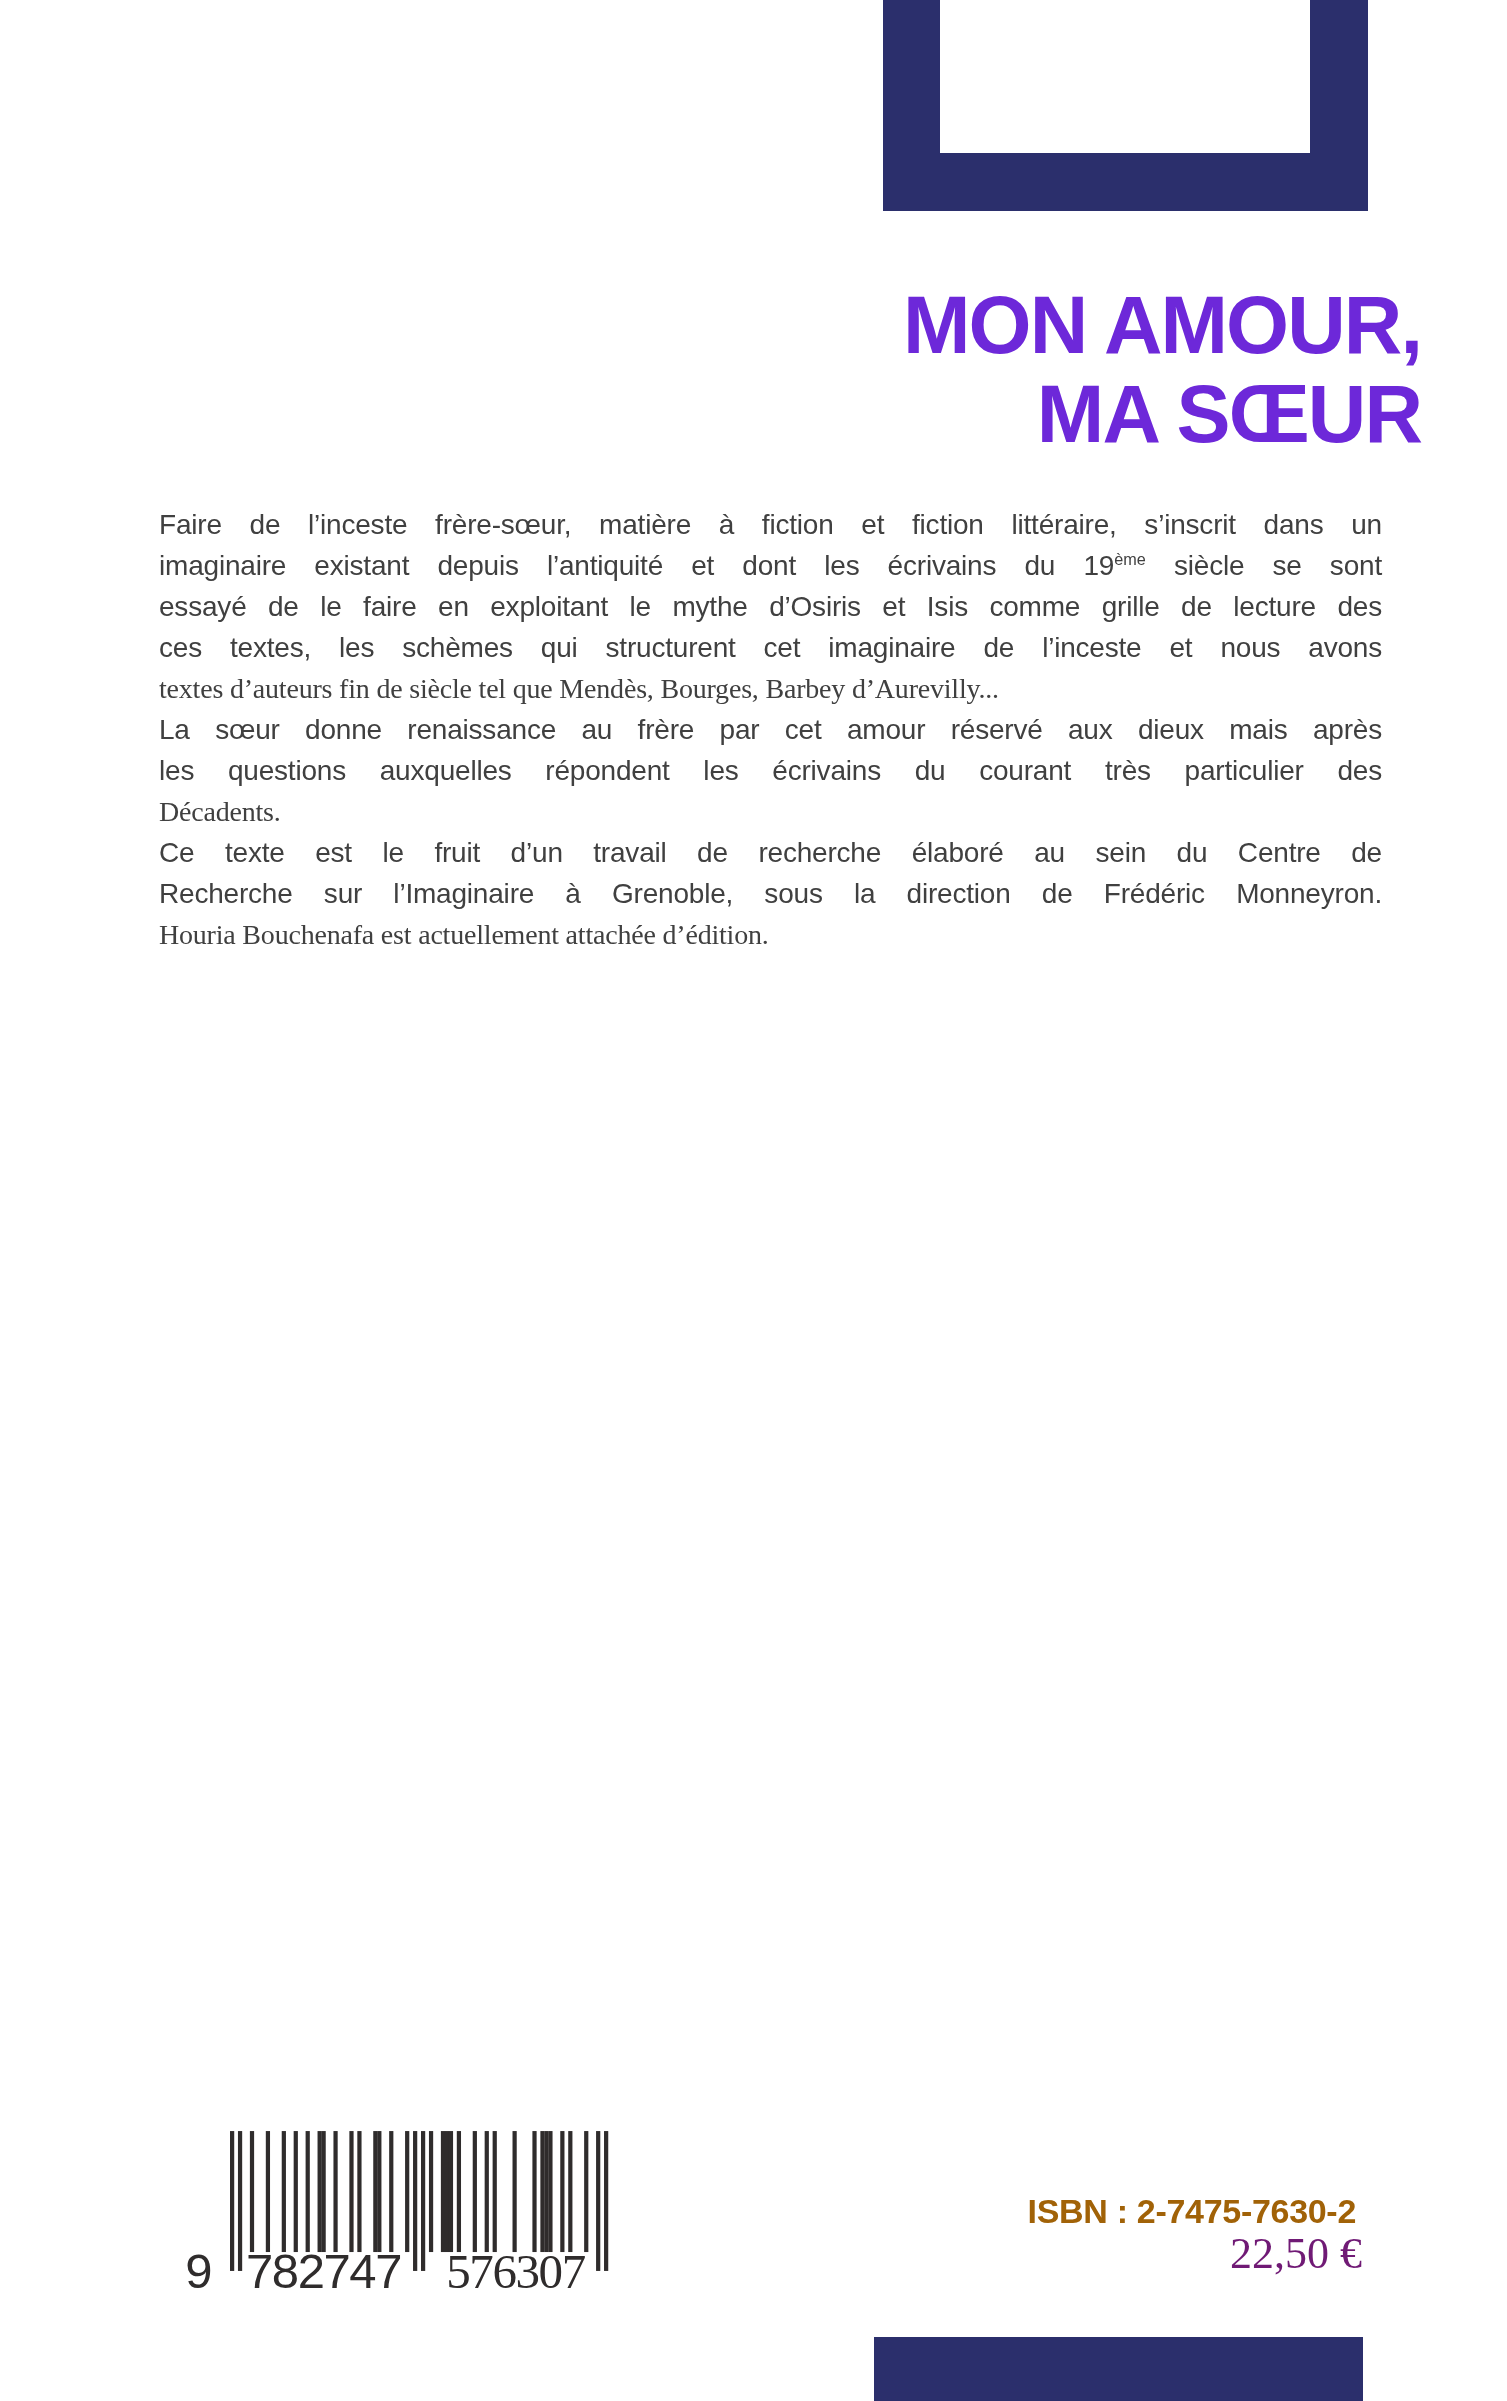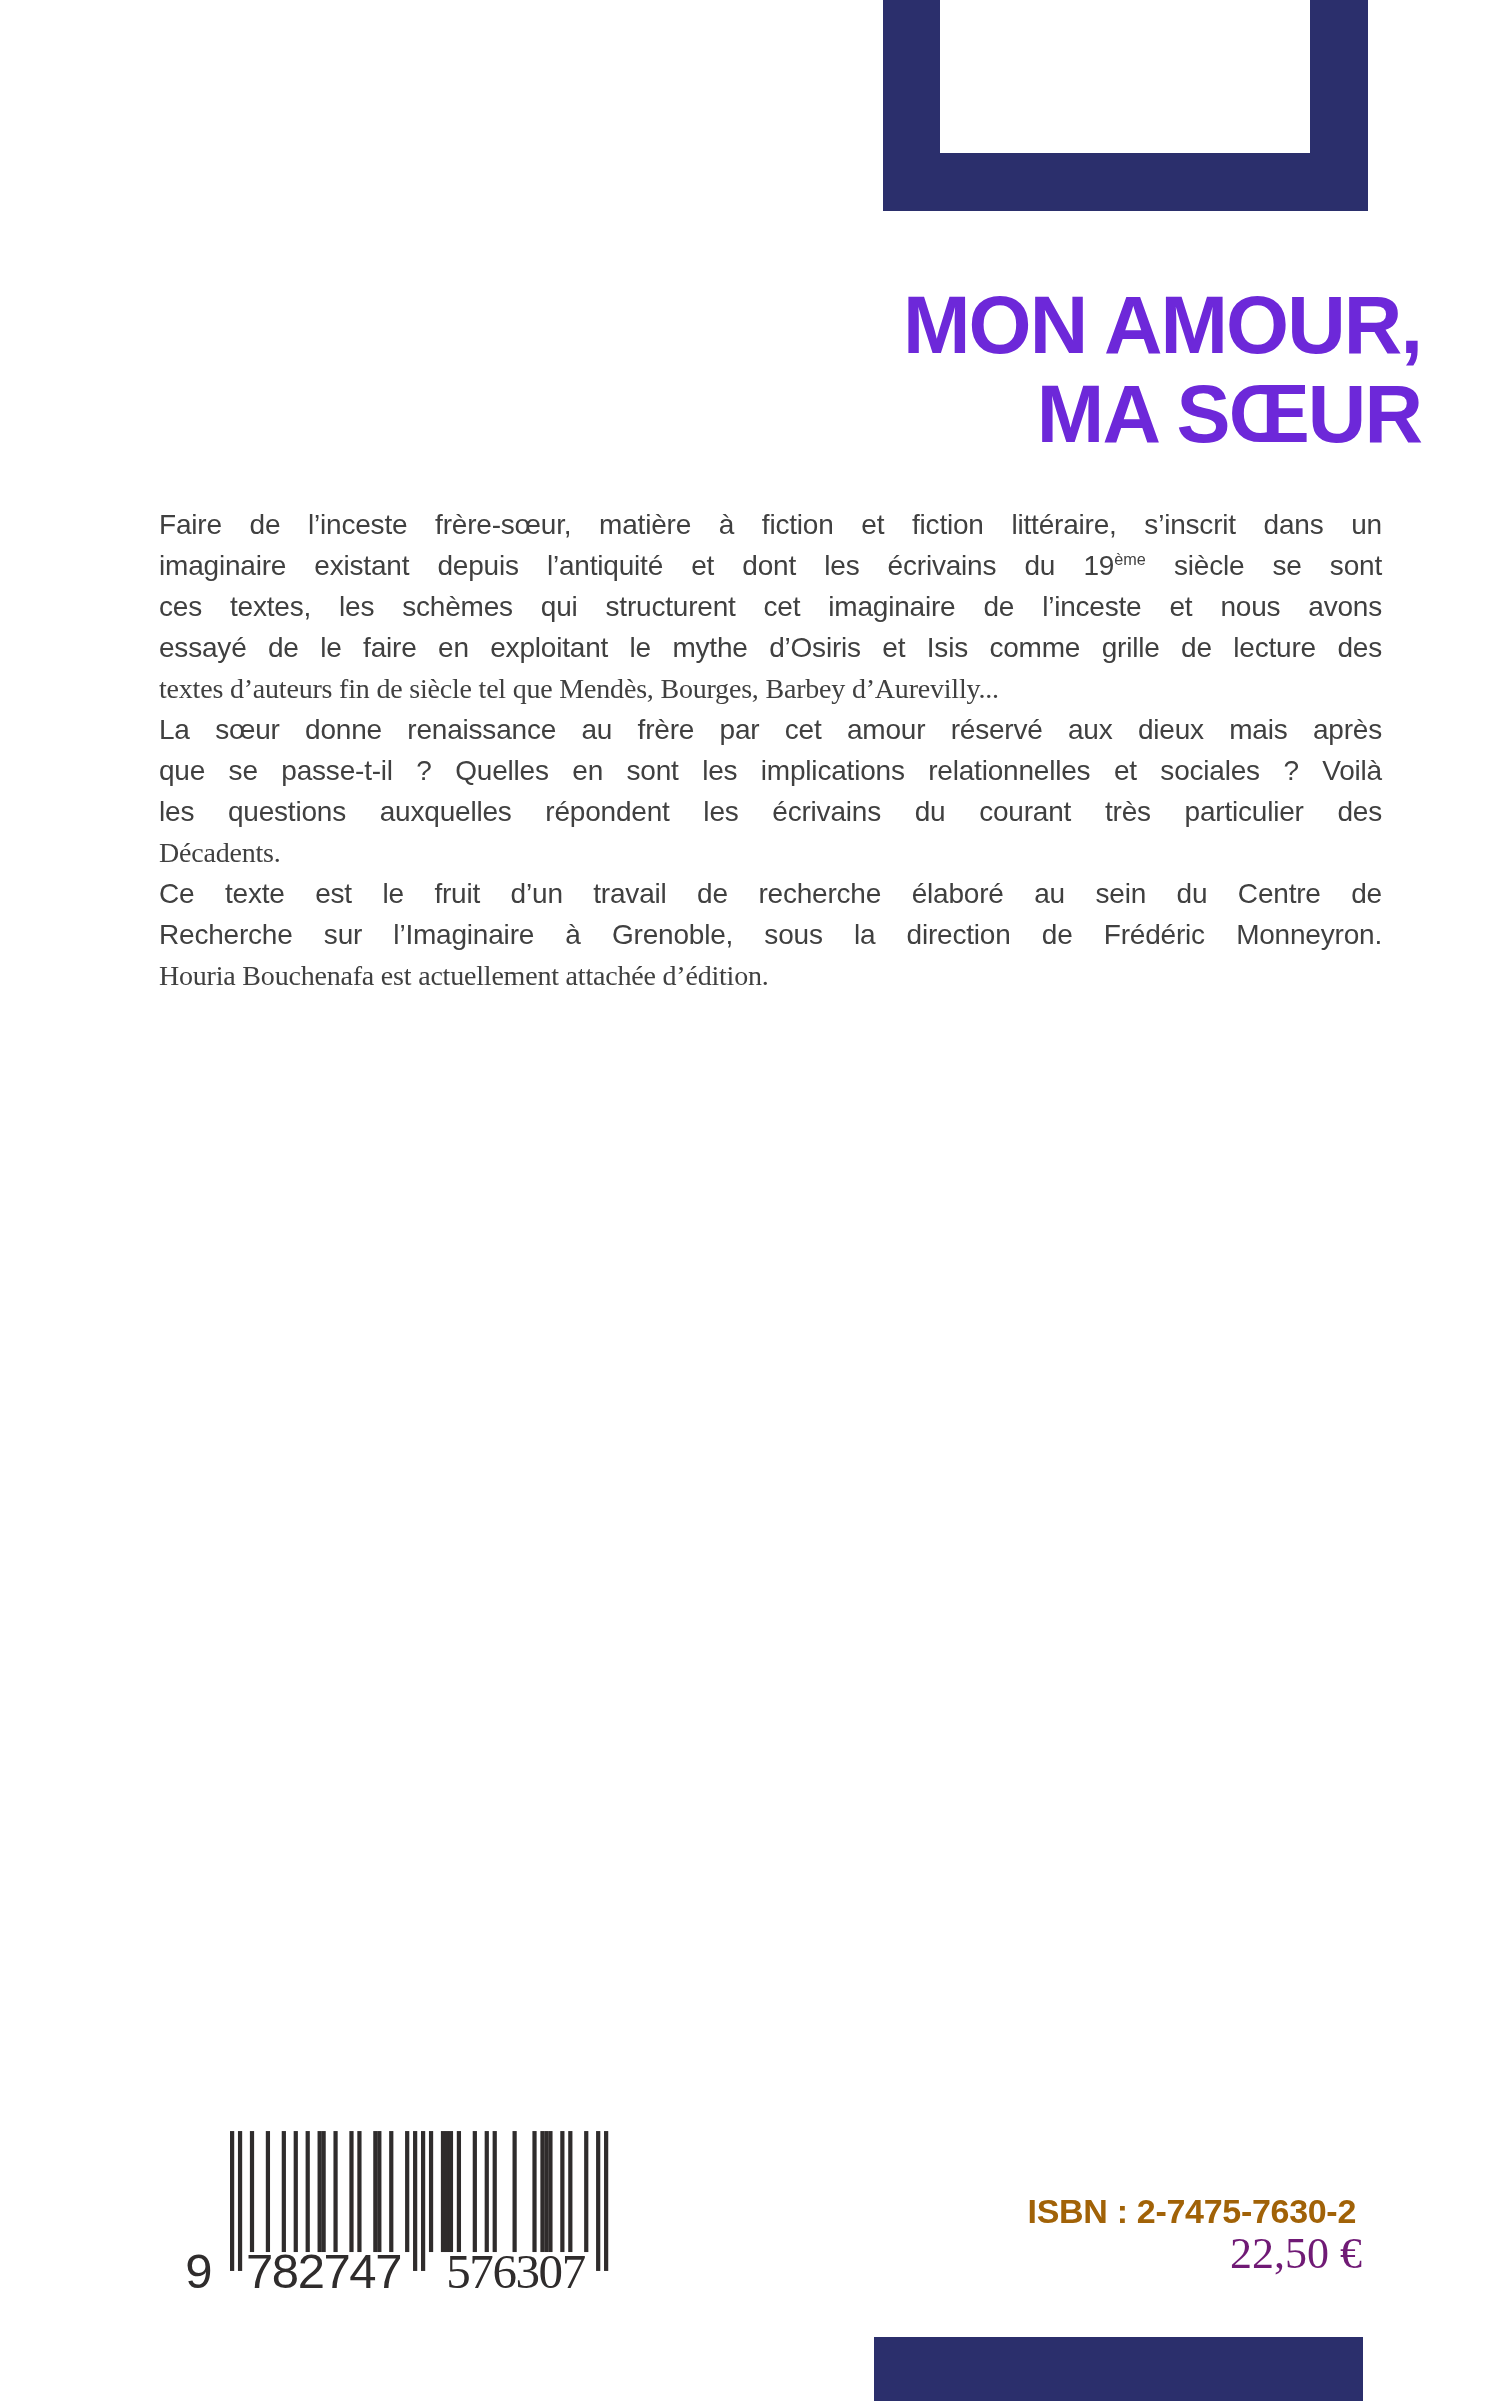--- a/index.html
+++ b/index.html
@@ -50,25 +50,24 @@
 
 <div class="abs navy" style="left:883px;top:0;width:57px;height:211px;"></div>
 <div class="abs navy" style="left:1310px;top:0;width:58px;height:211px;"></div>
 <div class="abs navy" style="left:883px;top:153px;width:485px;height:58px;"></div>
 
 <div class="abs title"><span>MON AMOUR,</span><br><span>MA SŒUR</span></div>
 
 <div class="abs synopsis">
     <div class="bodyline">Faire de l’inceste frère-sœur, matière à fiction et fiction littéraire, s’inscrit dans un</div>
     <div class="bodyline"><span>imaginaire existant depuis l’antiquité et dont les écrivains du 19</span><sup>ème</sup><span> siècle se sont</span></div>
+    <div class="bodyline">essayé de le faire en exploitant le mythe d’Osiris et Isis comme grille de lecture des</div>
     <div class="bodyline">ces textes, les schèmes qui structurent cet imaginaire de l’inceste et nous avons</div>
-    <div class="bodyline">essayé de le faire en exploitant le mythe d’Osiris et Isis comme grille de lecture des</div>
     <div class="bodyline last">textes d’auteurs fin de siècle tel que Mendès, Bourges, Barbey d’Aurevilly...</div>
     <div class="bodyline">La sœur donne renaissance au frère par cet amour réservé aux dieux mais après</div>
-    <div class="bodyline">que se passe-t-il ? Quelles en sont les implications relationnelles et sociales ? Voilà</div>
     <div class="bodyline">les questions auxquelles répondent les écrivains du courant très particulier des</div>
     <div class="bodyline last">Décadents.</div>
     <div class="bodyline">Ce texte est le fruit d’un travail de recherche élaboré au sein du Centre de</div>
     <div class="bodyline">Recherche sur l’Imaginaire à Grenoble, sous la direction de Frédéric Monneyron.</div>
     <div class="bodyline last">Houria Bouchenafa est actuellement attachée d’édition.</div>
   </div>
 
 <svg class="abs barcode-svg" width="379" height="140" viewBox="0 0 401 148">
     <rect x="0.00" y="0" width="4.46" height="148"></rect>
     <rect x="8.42" y="0" width="4.46" height="148"></rect>

